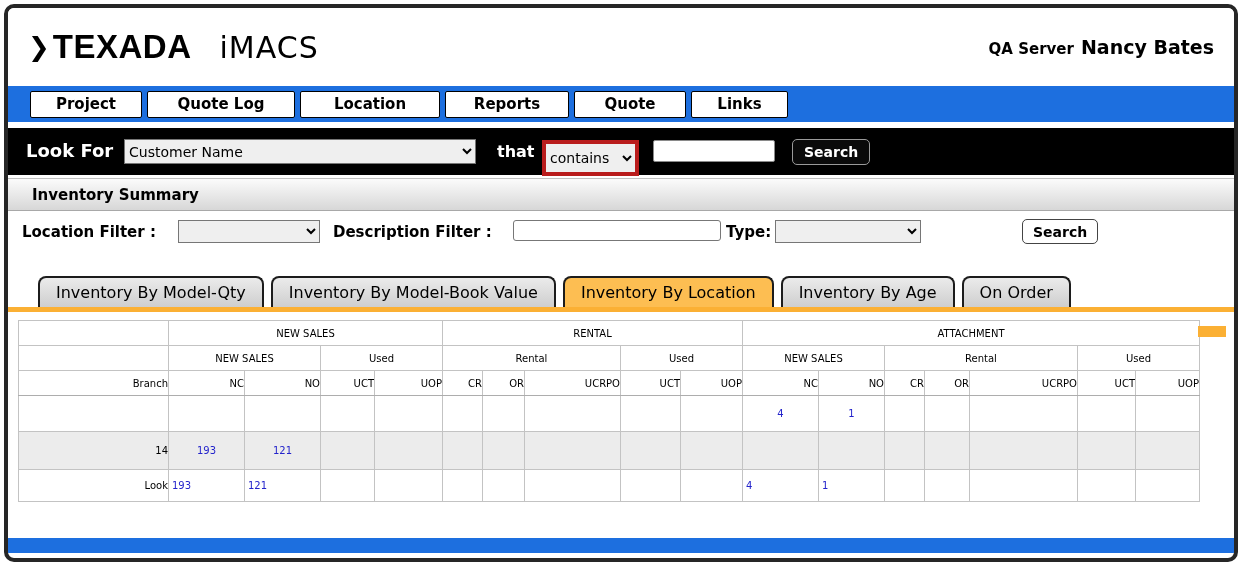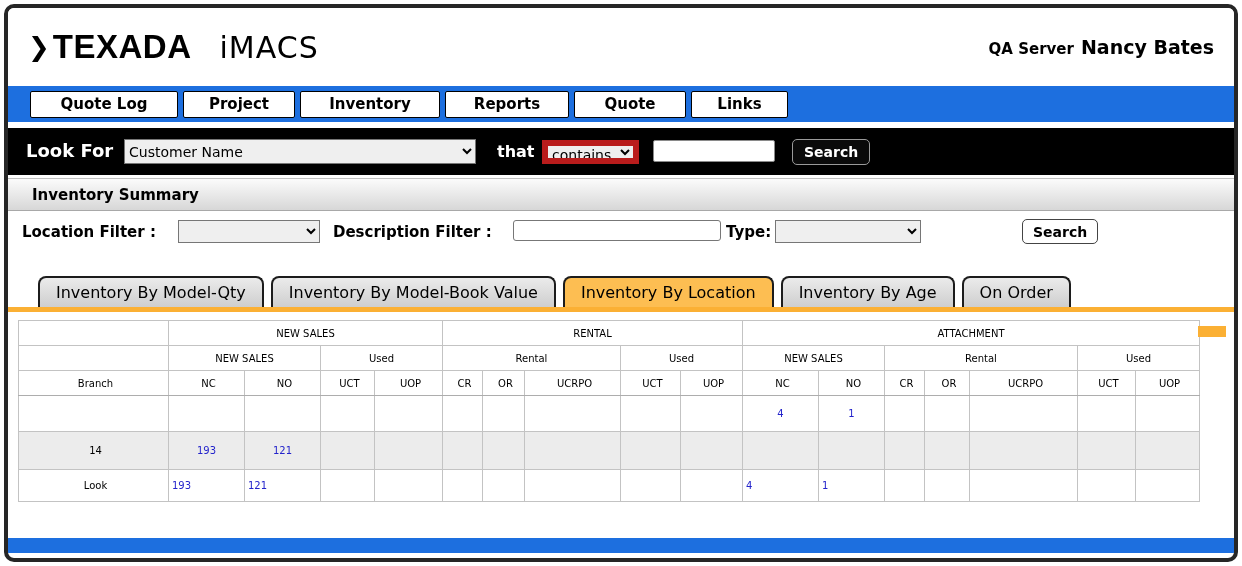--- a/index.html
+++ b/index.html
@@ -18,21 +18,21 @@
 
   
   .navbar{height:36px;background:var(--nav-blue,#1d6fdf);display:flex;align-items:center;padding-left:22px;gap:5px;}
   .nav-btn{height:27px;background:#fff;border:1px solid #000;border-radius:2px;font-family:inherit;font-weight:bold;font-size:15px;cursor:pointer;}
 
   
   .lookfor{position:relative;height:47px;background:#000;margin-top:6px;}
   .lf-label{position:absolute;left:18px;top:12px;color:#fff;font-weight:bold;font-size:18px;}
   .lf-field{position:absolute;left:116px;top:11px;width:352px;height:25px;font-size:14px;font-family:inherit;border:1px solid #767676;}
   .lf-that{position:absolute;left:489px;top:14px;color:#fff;font-weight:bold;font-size:16px;}
-  .lf-op{position:absolute;left:534px;top:12px;width:97px;height:24px;font-size:14px;font-family:inherit;border:6px solid #b91c1c;}
+  .lf-op{position:absolute;left:534px;top:12px;width:97px;height:36px;font-size:14px;font-family:inherit;border:4px solid #b91c1c;}
   .lf-input{position:absolute;left:645px;top:12px;width:112px;height:18px;border:1px solid #8a8a8a;border-radius:2px;font-family:inherit;font-size:14px;padding:1px 4px;}
   .lf-search{position:absolute;left:784px;top:11px;height:26px;padding:0 11px;background:#0a0a0a;color:#fff;border:1px solid #9a9a9a;border-radius:5px;font-family:inherit;font-weight:bold;font-size:14px;cursor:pointer;}
 
   
   .summary{height:31px;margin-top:3px;background:linear-gradient(#fbfbfb,#d7d7d7);border-top:1px solid #c0c0c0;border-bottom:1px solid #a8a8a8;display:flex;align-items:center;padding-left:24px;font-weight:bold;font-size:15px;}
 
   
   .filters{position:relative;height:40px;background:#fff;}
   .f-label{position:absolute;top:12px;font-weight:bold;font-size:15px;}
   .l1{left:14px}.l2{left:325px}.l3{left:718px}
@@ -48,21 +48,21 @@
   .tab.active{background:var(--tab-active,#fdbe52);}
   .tab-rule{height:5px;background:var(--tab-rule,#fbb034);}
   .rule-nub{position:absolute;right:8px;top:75px;width:28px;height:11px;background:var(--tab-rule,#fbb034);}
 
   
   .table-wrap{margin:8px 0 0 10px;}
   table.inv{border-collapse:collapse;table-layout:fixed;font-size:10px;}
   .inv th,.inv td{border:1px solid #c3c3c3;font-weight:normal;padding:0;overflow:hidden;white-space:nowrap;background:#fff;}
   .inv thead tr{height:25px;}
   .inv .group,.inv .subgroup{text-align:center;}
-  .inv .colhead,.inv .branch{text-align:center;padding-left:4px;}
+  .inv .colhead,.inv .branch{text-align:right;padding-left:4px;}
   .inv thead tr:last-child th{border-bottom:1px solid #adadad;}
   .inv tbody tr.shaded td{background:#ececec;}
   .inv td.c{text-align:center;}
   .inv td.l{text-align:left;padding-left:3px;}
   .cnt{color:var(--link-blue,#2323cb);text-decoration:none;cursor:pointer;}
 
   .bottom-bar{position:absolute;left:0;right:0;bottom:5px;height:15px;background:var(--nav-blue,#1d6fdf);}
 </style>
 </head>
 <body>
@@ -75,23 +75,23 @@
       <span class="logo">TEXADA</span>
       <span class="app">iMACS</span>
     </div>
     <div class="user-area">
       <span class="qa">QA Server</span>
       <span class="uname">Nancy Bates</span>
     </div>
   </div>
 
   <div class="navbar">
+      <button class="nav-btn" style="min-width: 112px;">Project</button>
       <button class="nav-btn" style="min-width: 148px;">Quote Log</button>
-      <button class="nav-btn" style="min-width: 112px;">Project</button>
-      <button class="nav-btn" style="min-width: 140px;">Inventory</button>
+      <button class="nav-btn" style="min-width: 140px;">Location</button>
       <button class="nav-btn" style="min-width: 124px;">Reports</button>
       <button class="nav-btn" style="min-width: 112px;">Quote</button>
       <button class="nav-btn" style="min-width: 97px;">Links</button>
     </div>
 
   <div class="lookfor">
     <span class="lf-label">Look For</span>
     <select class="lf-field"><option>Customer Name</option></select>
     <span class="lf-that">that</span>
     <select class="lf-op"><option>contains</option></select>

